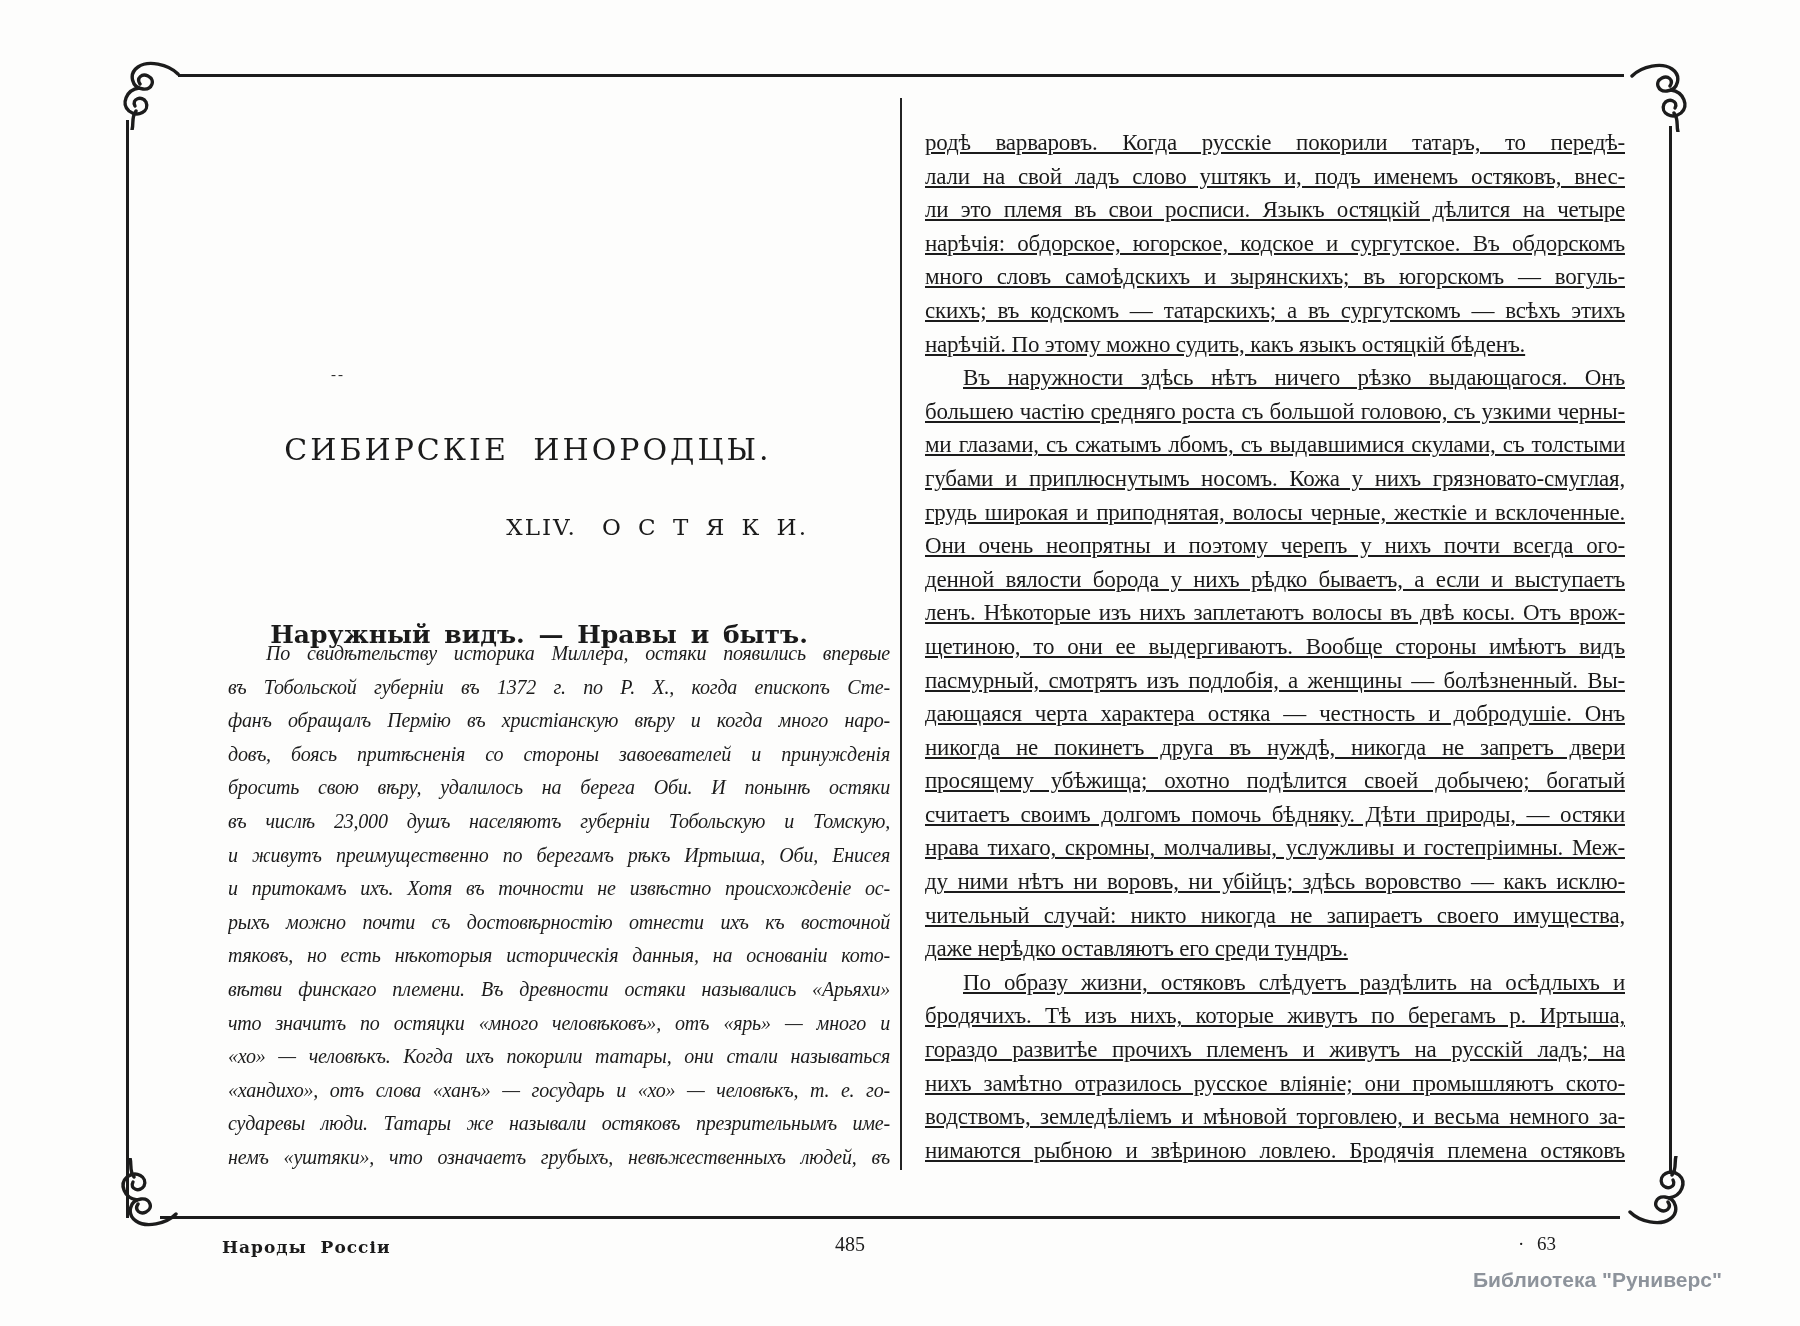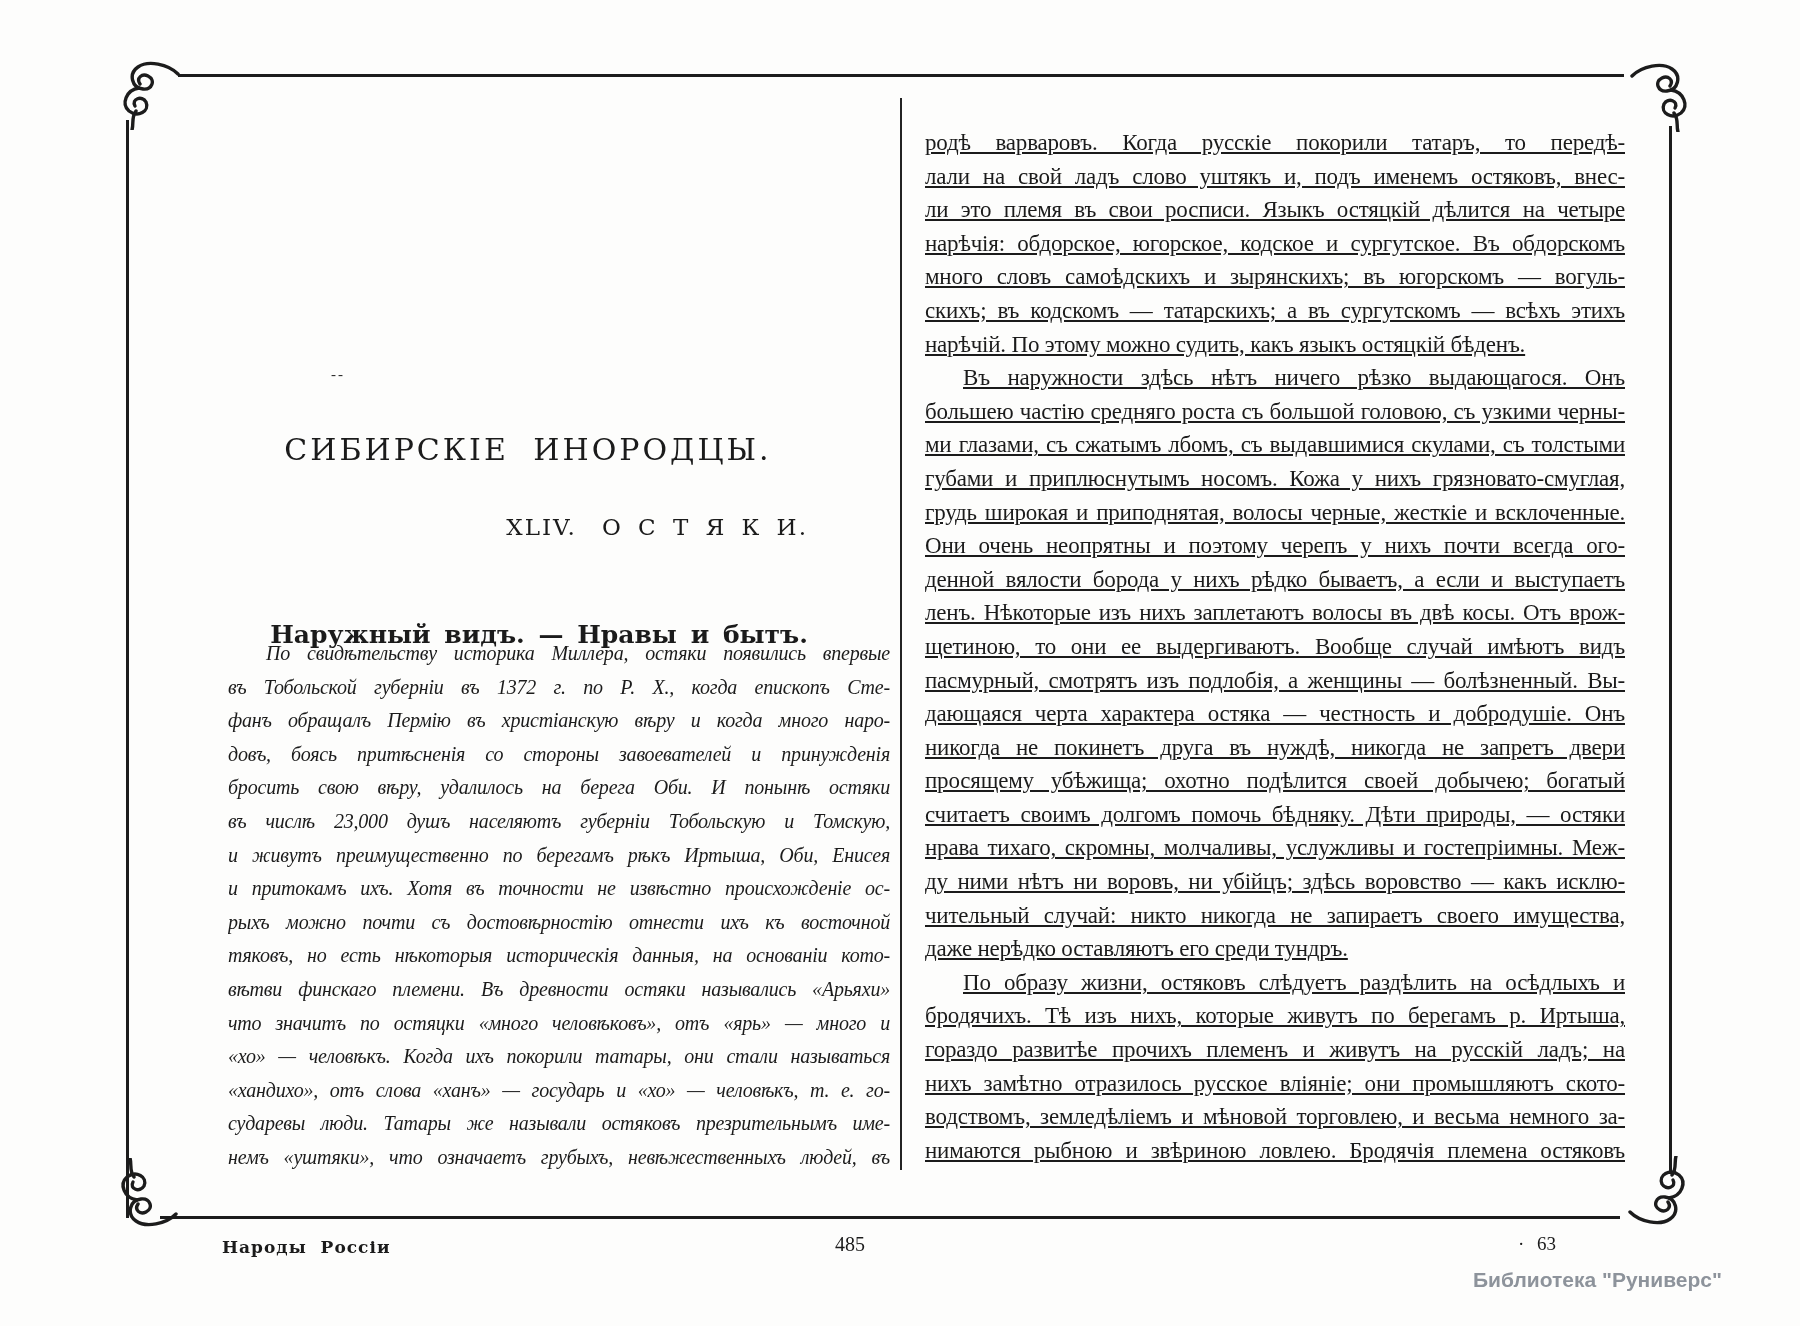--- a/index.html
+++ b/index.html
@@ -140,21 +140,21 @@
       <div class="text-line">скихъ; въ кодскомъ — татарскихъ; а въ сургутскомъ — всѣхъ этихъ</div>
       <div class="text-line flush">нарѣчій. По этому можно судить, какъ языкъ остяцкій бѣденъ.</div>
       <div class="text-line indent">Въ наружности здѣсь нѣтъ ничего рѣзко выдающагося. Онъ</div>
       <div class="text-line">большею частію средняго роста съ большой головою, съ узкими черны-</div>
       <div class="text-line">ми глазами, съ сжатымъ лбомъ, съ выдавшимися скулами, съ толстыми</div>
       <div class="text-line">губами и приплюснутымъ носомъ. Кожа у нихъ грязновато-смуглая,</div>
       <div class="text-line">грудь широкая и приподнятая, волосы черные, жесткіе и всклоченные.</div>
       <div class="text-line">Они очень неопрятны и поэтому черепъ у нихъ почти всегда ого-</div>
       <div class="text-line">денной вялости борода у нихъ рѣдко бываетъ, а если и выступаетъ</div>
       <div class="text-line">ленъ. Нѣкоторые изъ нихъ заплетаютъ волосы въ двѣ косы. Отъ врож-</div>
-      <div class="text-line">щетиною, то они ее выдергиваютъ. Вообще случай имѣютъ видъ</div>
+      <div class="text-line">щетиною, то они ее выдергиваютъ. Вообще стороны имѣютъ видъ</div>
       <div class="text-line">пасмурный, смотрятъ изъ подлобія, а женщины — болѣзненный. Вы-</div>
       <div class="text-line">дающаяся черта характера остяка — честность и добродушіе. Онъ</div>
       <div class="text-line">никогда не покинетъ друга въ нуждѣ, никогда не запретъ двери</div>
       <div class="text-line">просящему убѣжища; охотно подѣлится своей добычею; богатый</div>
       <div class="text-line">считаетъ своимъ долгомъ помочь бѣдняку. Дѣти природы, — остяки</div>
       <div class="text-line">нрава тихаго, скромны, молчаливы, услужливы и гостепріимны. Меж-</div>
       <div class="text-line">ду ними нѣтъ ни воровъ, ни убійцъ; здѣсь воровство — какъ исклю-</div>
       <div class="text-line">чительный случай: никто никогда не запираетъ своего имущества,</div>
       <div class="text-line flush">даже нерѣдко оставляютъ его среди тундръ.</div>
       <div class="text-line indent">По образу жизни, остяковъ слѣдуетъ раздѣлить на осѣдлыхъ и</div>

